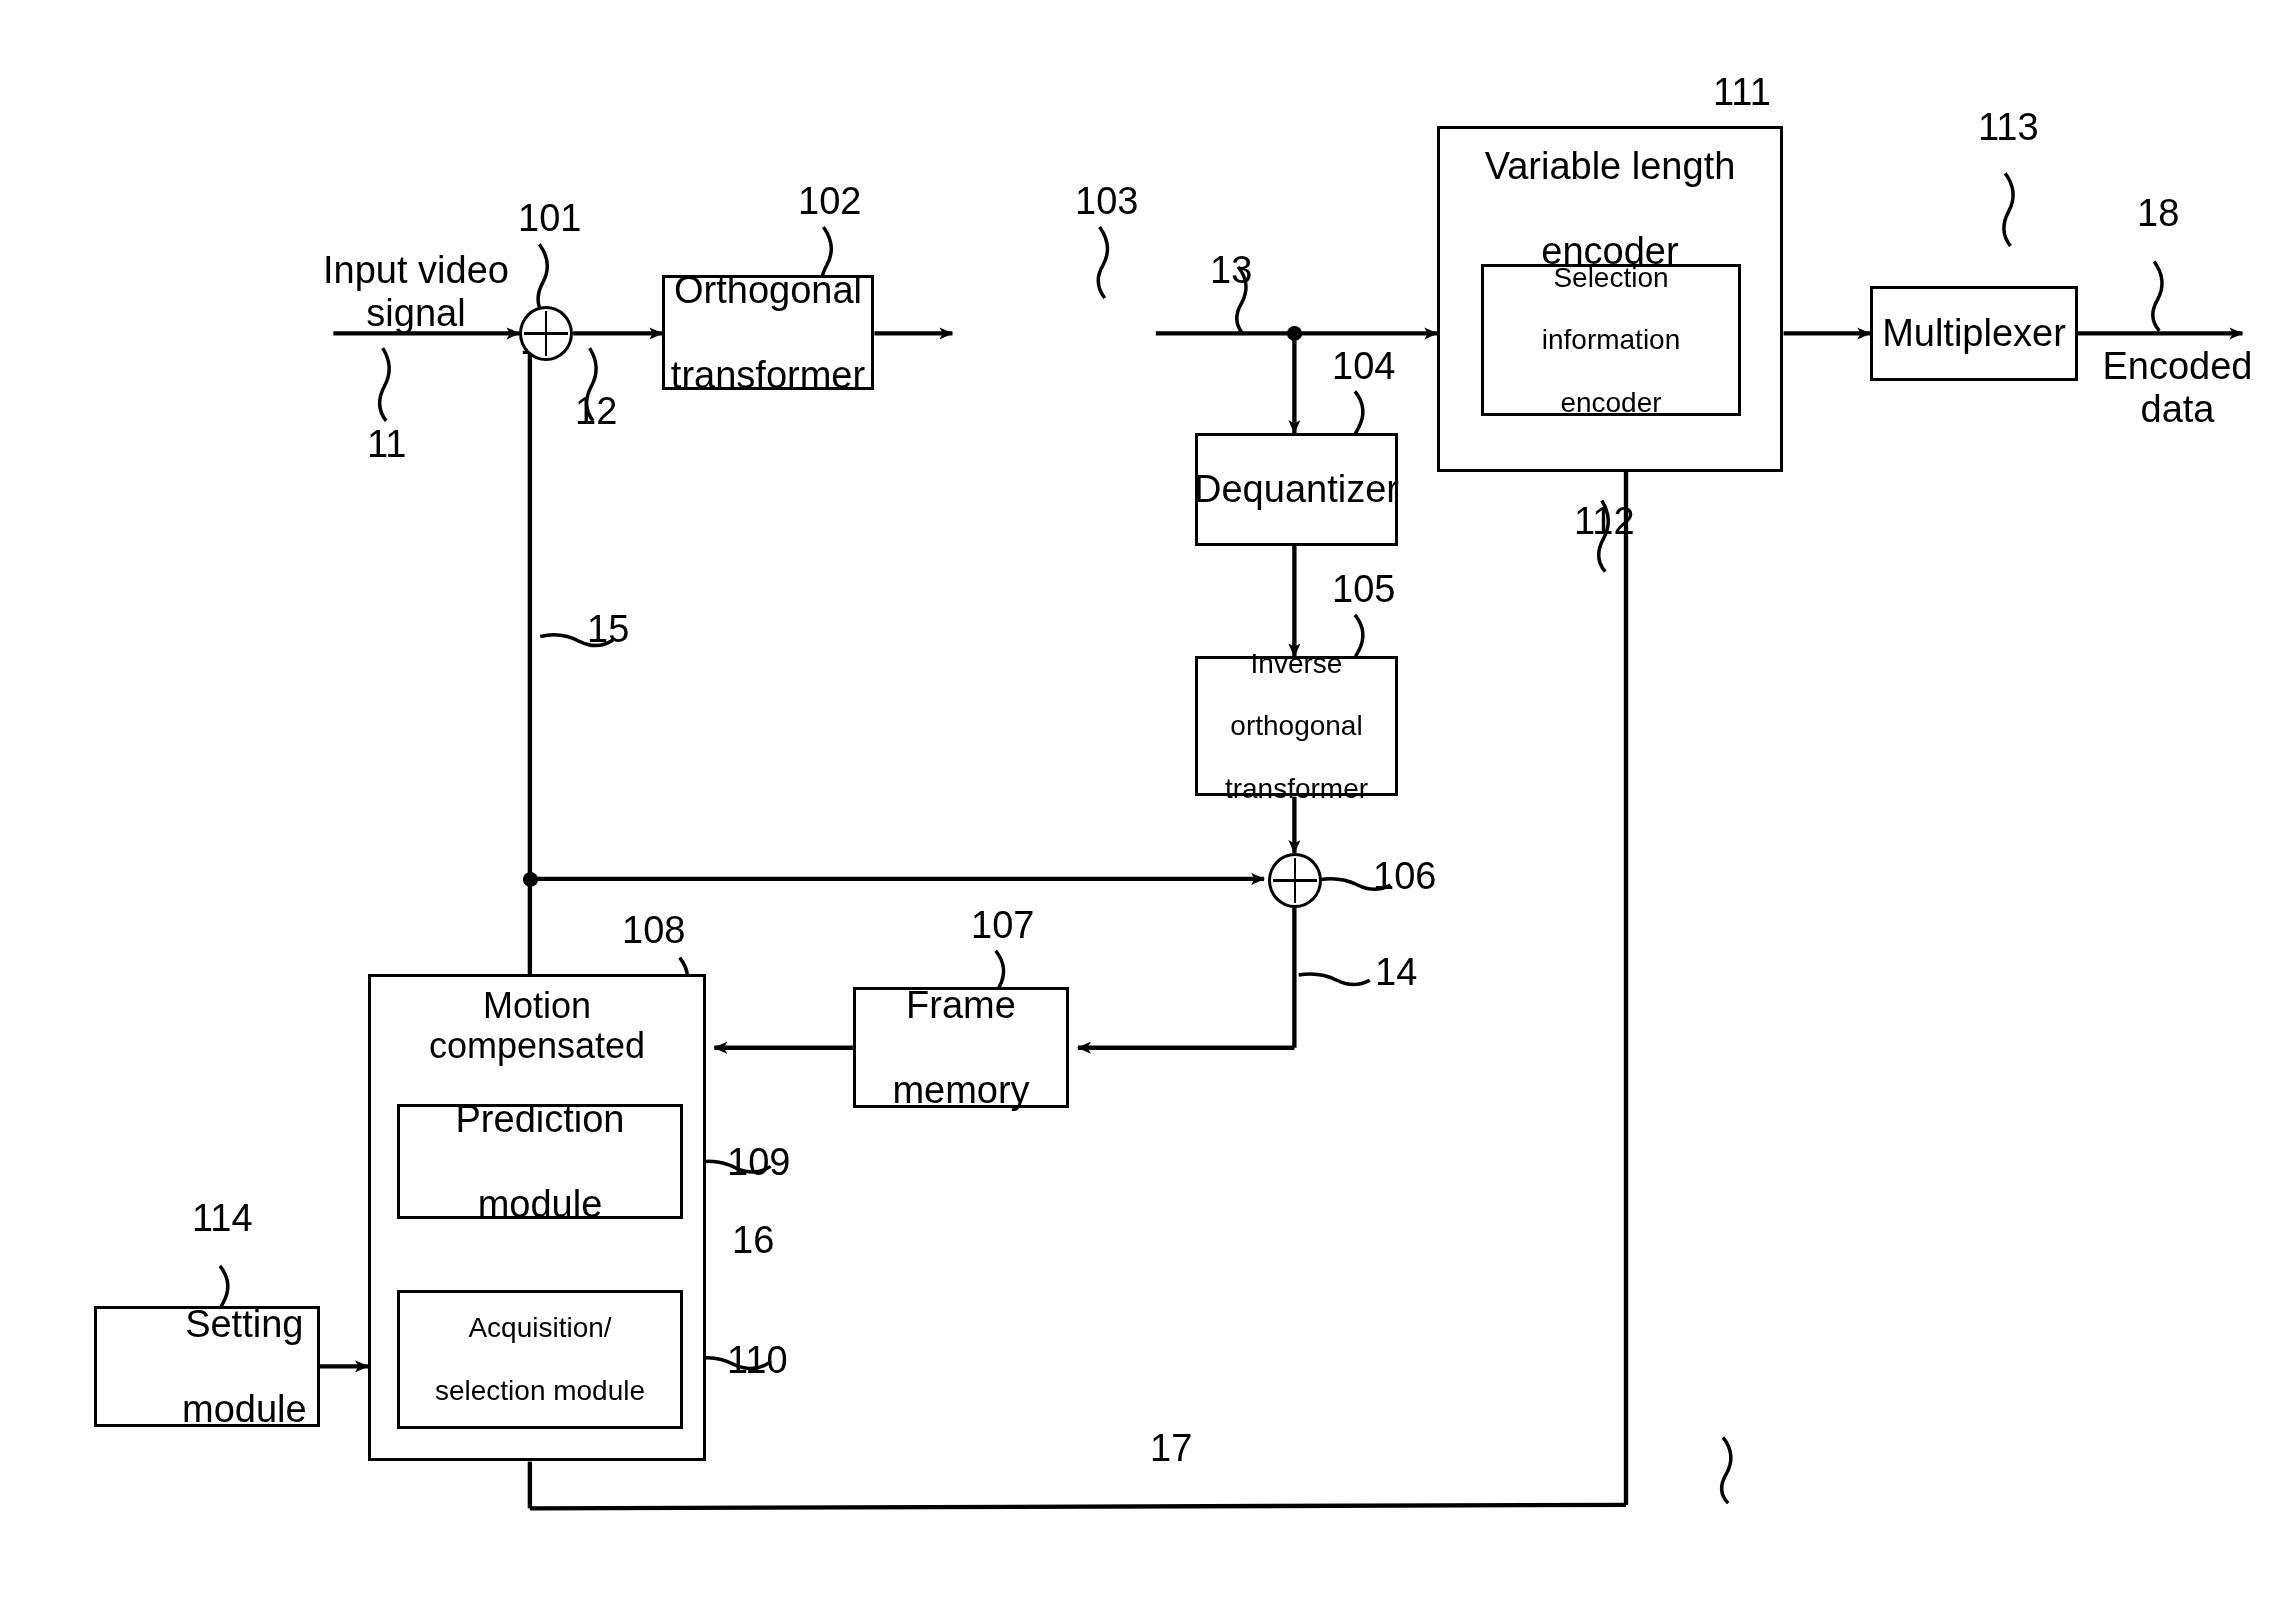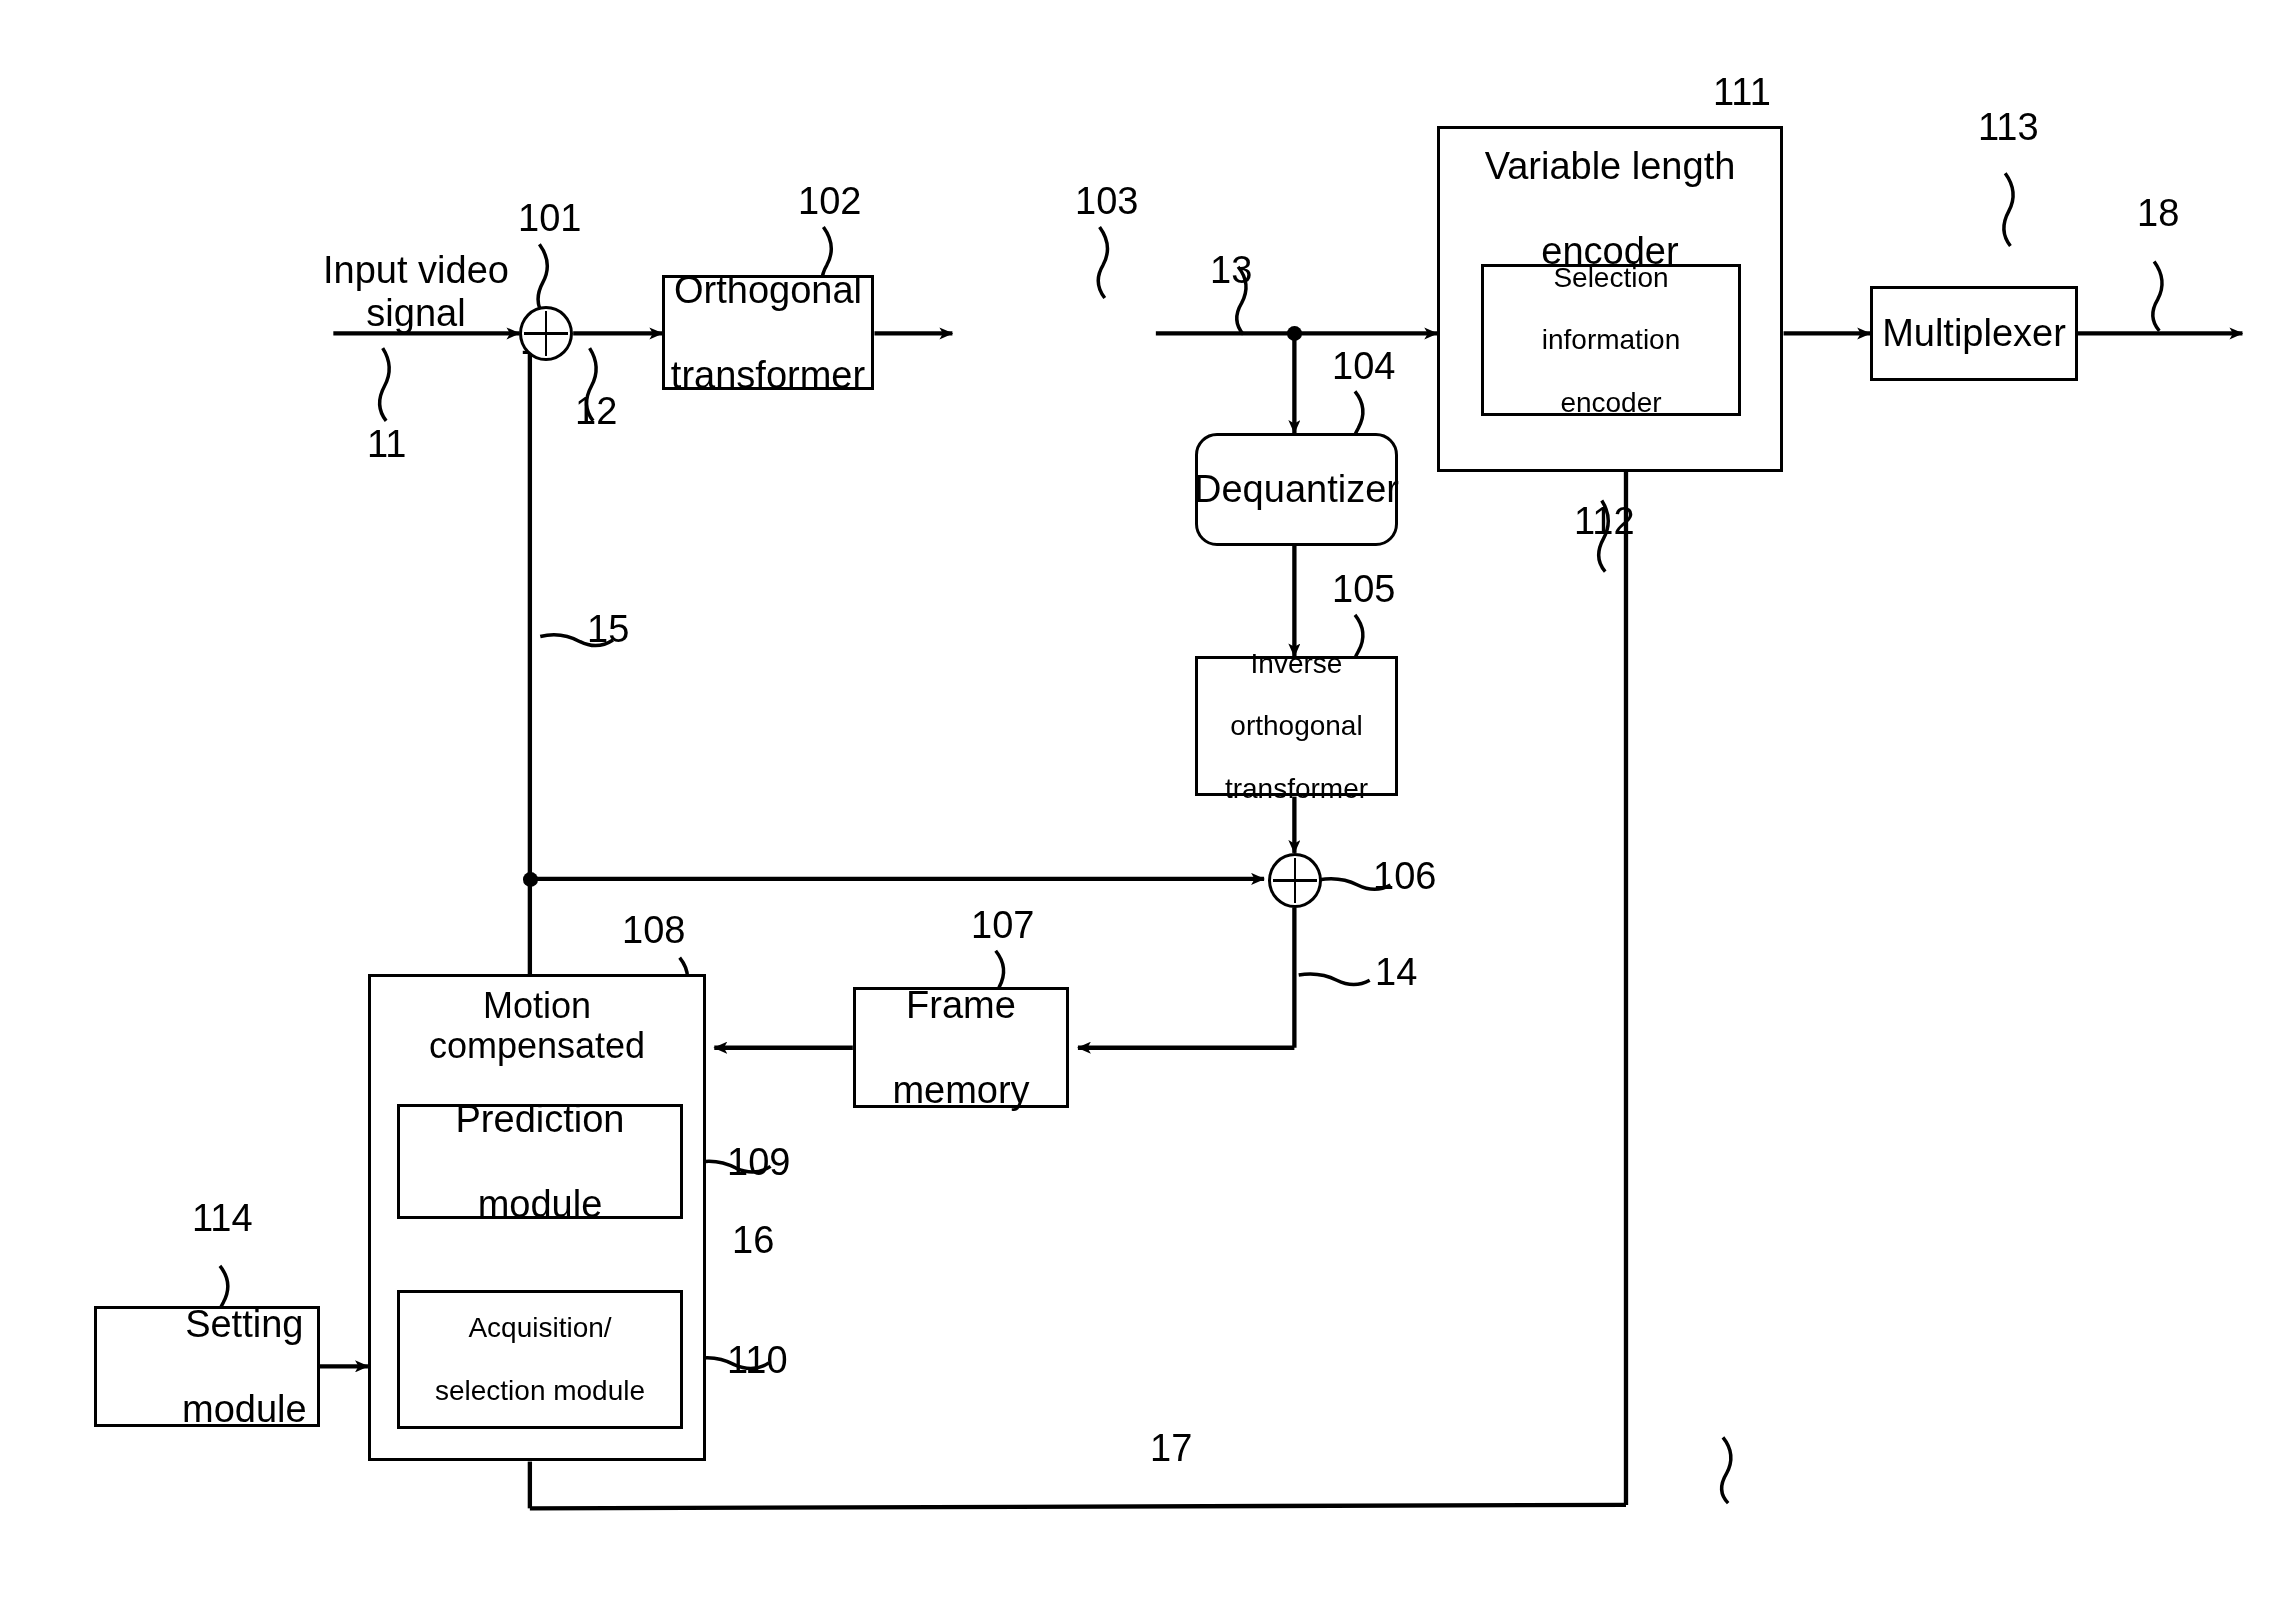--- a/index.html
+++ b/index.html
@@ -104,21 +104,21 @@
       </g>
     </g>
   </svg>
 
   <div class="blk f44" style="left:662px;top:275px;width:212px;height:115px;">
     <span><span>Orthogonal</span><br>
     <span>transformer</span></span>
   </div>
 
 
-  <div class="blk f44" style="left:1195px;top:433px;width:203px;height:113px;border-radius:22px;">
+  <div class="blk f44" style="left:1195px;top:433px;width:203px;height:113px;">
     <span>Dequantizer</span>
   </div>
 
   <div class="blk f42" style="left:1195px;top:656px;width:203px;height:140px;">
     <span><span>Inverse</span><br>
     <span>orthogonal</span><br>
     <span>transformer</span></span>
   </div>
 
   <div class="blk" style="left:1437px;top:126px;width:346px;height:346px;
@@ -167,20 +167,24 @@
   <div class="adder" style="left:1268px;top:853px;width:54px;height:55px;"></div>
 
   <div class="node" style="left:1287px;top:326px;width:14.7px;height:14.7px;"></div>
   <div class="node" style="left:523px;top:872px;width:14.7px;height:14.7px;"></div>
 
   <div class="plain f44" style="left:312px;top:249px;width:208px;">
     <span>Input video</span><br>
     <span>signal</span>
   </div>
 
+  <div class="plain f44" style="left:2078px;top:345px;width:199px;">
+    <span>Encoded</span><br>
+    <span>data</span>
+  </div>
 
   <div class="lbl f46" style="left:521px;top:327px;">-</div>
 
   <div class="lbl f44" style="left:518px;top:197px;">101</div>
   <div class="lbl f44" style="left:798px;top:180px;">102</div>
   <div class="lbl f44" style="left:1075px;top:180px;">103</div>
   <div class="lbl f44" style="left:1332px;top:345px;">104</div>
   <div class="lbl f44" style="left:1332px;top:568px;">105</div>
   <div class="lbl f44" style="left:1373px;top:855px;">106</div>
   <div class="lbl f44" style="left:971px;top:904px;">107</div>

